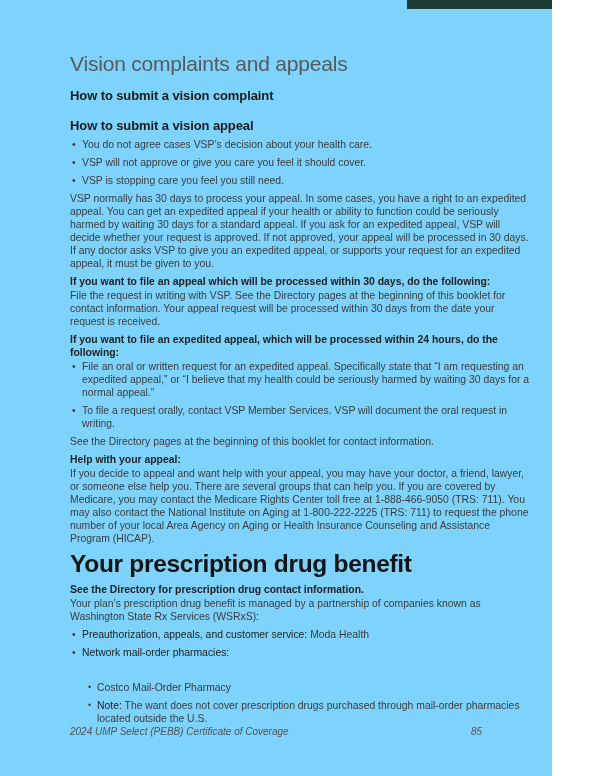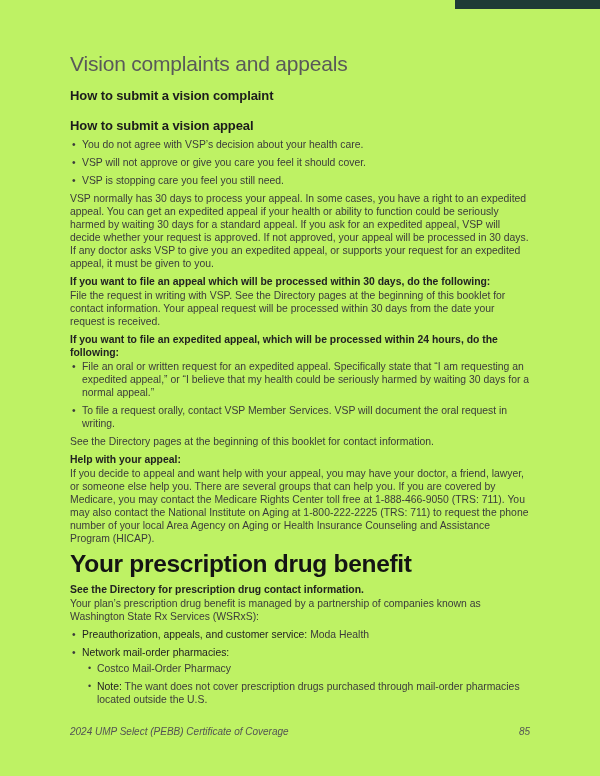--- a/index.html
+++ b/index.html
@@ -1,20 +1,20 @@
 <!DOCTYPE html>
 <html><head>
 <meta charset="utf-8">
 <style>
   html, body { margin: 0; padding: 0; background: #ffffff; }
   .page {
     position: relative;
-    width: 600px;
+    width: 552px;
     height: 776px;
-    background: #bef264;
+    background: #7dd3fc;
     font-family: "Liberation Sans", sans-serif;
     color: #3b3b3b;
     overflow: hidden;
   }
   .accent-bar {
     position: absolute;
     top: 0;
     right: 0;
     width: 145px;
     height: 9px;
@@ -73,21 +73,21 @@
     padding-left: 2px;
   }
   li:last-child { margin-bottom: 0; }
   li::before {
     content: "\2022";
     width: 10px;
     flex: none;
     color: #3b3b3b;
   }
   .li-body { flex: 1; }
-  ul.sub { margin: 3px 0 0 4px; }
+  ul.sub { margin: 22px 0 0 4px; }
   ul.sub li { padding-left: 2px; }
   ul.sub li::before { width: 9px; font-size: 9px; line-height: 13px; }
   strong.inline { font-weight: 400; color: #222222; }
   .footer {
     position: absolute;
     left: 70px;
     right: 70px;
     top: 726px;
     display: flex;
     justify-content: space-between;
@@ -107,21 +107,21 @@
   <div class="content">
 
     <div class="doc-title">Vision complaints and appeals</div>
 
     <h2>How to submit a vision complaint</h2>
 
     <h2>How to submit a vision appeal</h2>
 
     <ul>
       <li>
-          <span class="li-body">You do not agree with VSP’s decision about your health care.</span>
+          <span class="li-body">You do not agree cases VSP’s decision about your health care.</span>
         </li>
       <li>
           <span class="li-body">VSP will not approve or give you care you feel it should cover.</span>
         </li>
       <li>
           <span class="li-body">VSP is stopping care you feel you still need.</span>
         </li>
     </ul>
 
     <p>VSP normally has 30 days to process your appeal. In some cases, you have a right to an expedited appeal. You can get an expedited appeal if your health or ability to function could be seriously harmed by waiting 30 days for a standard appeal. If you ask for an expedited appeal, VSP will decide whether your request is approved. If not approved, your appeal will be processed in 30 days. If any doctor asks VSP to give you an expedited appeal, or supports your request for an expedited appeal, it must be given to you.</p>

